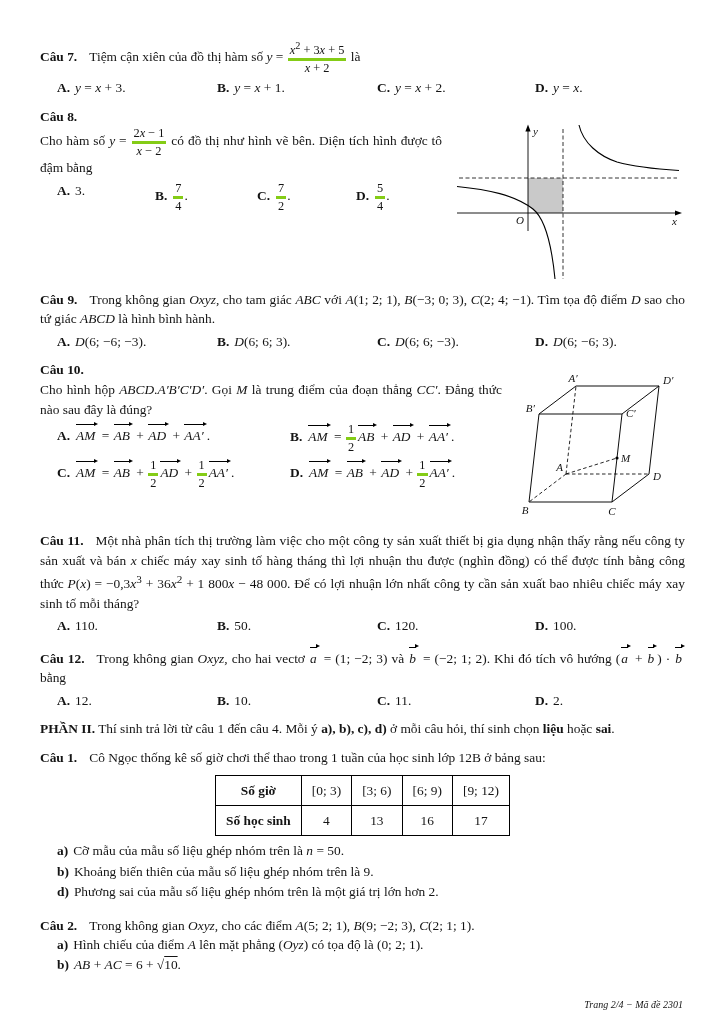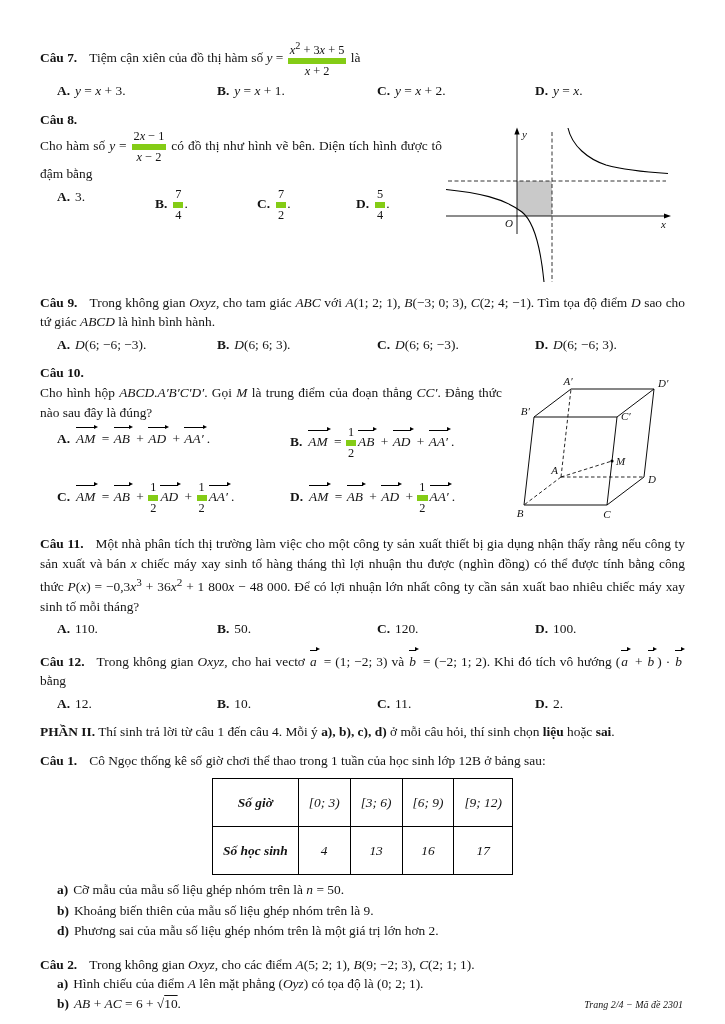--- a/index.html
+++ b/index.html
@@ -5,38 +5,38 @@
   html,body{margin:0;padding:0;background:#ffffff;}
   body{font-family:"Liberation Serif","DejaVu Serif",serif;font-size:13.4px;color:#141414;}
   .page{width:725px;height:1024px;box-sizing:border-box;padding:40px 40px 0 40px;position:relative;background:#fff;overflow:hidden;}
   p{margin:0;}
   section{margin-bottom:9px;}
   .qtext{text-align:justify;line-height:1.46;}
   .qlabel{font-weight:700;margin-right:12px;}
   .opts{display:grid;padding-left:17px;margin-top:3px;}
   .cols-wide{grid-template-columns:160px 160px 158px auto;}
   .cols-narrow{grid-template-columns:98px 102px 99px auto;width:420px;}
-  .cols-two{grid-template-columns:233px auto;row-gap:20px;}
+  .cols-two{grid-template-columns:233px auto;row-gap:4px;}
   .opt{line-height:1.46;white-space:nowrap;}
   .okey{font-weight:700;margin-right:5px;}
-  .fig-row{display:flex;align-items:flex-start;}
+  .fig-row{display:flex;justify-content:space-between;align-items:flex-start;}
   .left8{width:402px;flex:0 0 auto;}
   .left10{width:462px;flex:0 0 auto;}
   .fig8{margin-top:16px;}
   .fig10{margin-top:12px;}
   .fr{display:inline-block;vertical-align:middle;text-align:center;font-size:0.92em;line-height:1.18;padding:0 1px;}
-  .fr .fn{display:block;border-bottom:6px solid #84cc16;padding:0 2px;}
+  .fr .fn{display:block;border-bottom:3px solid #84cc16;padding:0 2px;}
   .fr .fd{display:block;padding:0 2px;}
   .vec{display:inline-block;position:relative;padding:4px 3px 0 1px;}
   .vec::before{content:'';position:absolute;left:1px;right:3px;top:2px;border-top:1px solid #000;}
   .vec::after{content:'';position:absolute;right:0;top:-0.5px;width:0;height:0;border-left:4px solid #000;border-top:2.6px solid transparent;border-bottom:2.6px solid transparent;}
   .ol{text-decoration:overline;}
   .nw{white-space:nowrap;}
   .stat-table{border-collapse:collapse;margin:7px auto 5px;}
-  .stat-table td{border:1px solid #000;padding:14px 10px;text-align:center;line-height:1.45;font-size:13.4px;font-style:italic;}
+  .stat-table td{border:1px solid #000;padding:5px 10px;text-align:center;line-height:1.45;font-size:13.4px;}
   .stat-table td.rowlabel{font-weight:700;}
   .item{padding-left:17px;line-height:1.52;text-align:justify;}
   .ikey{font-weight:700;margin-right:5px;}
   .part2-head{line-height:1.46;text-align:justify;}
   .footer{position:absolute;right:42px;bottom:14px;font-size:10px;font-style:italic;}
   svg text{font-family:"Liberation Serif","DejaVu Serif",serif;font-size:11px;font-style:italic;fill:#141414;}
 </style>
 </head>
 <body>
 

